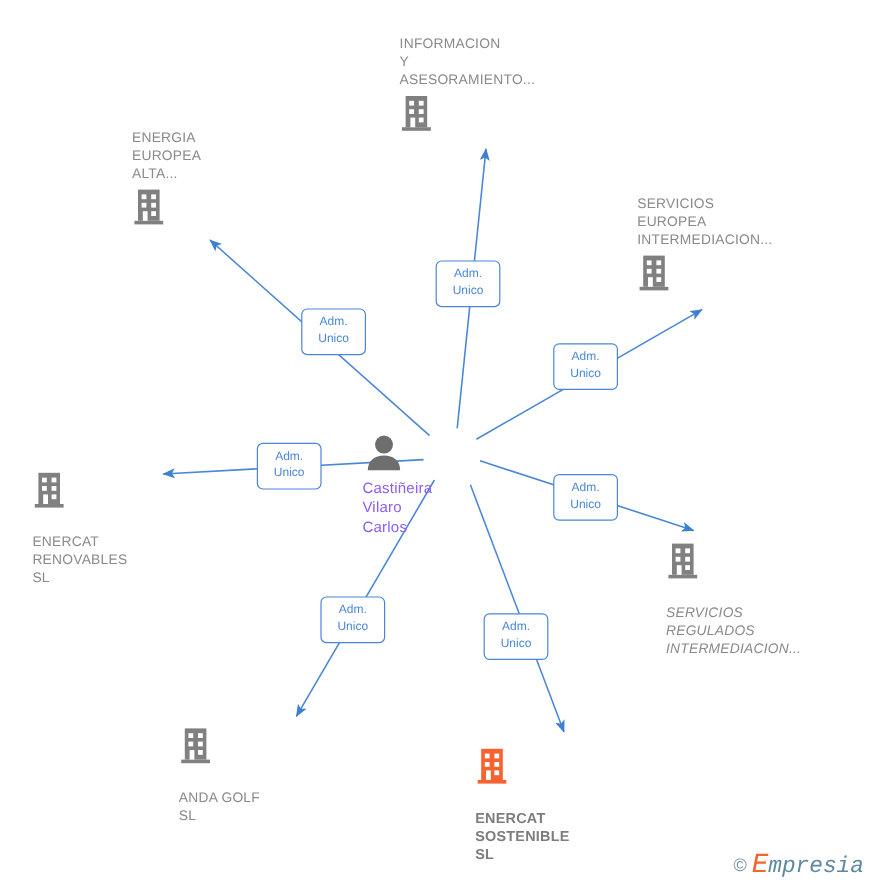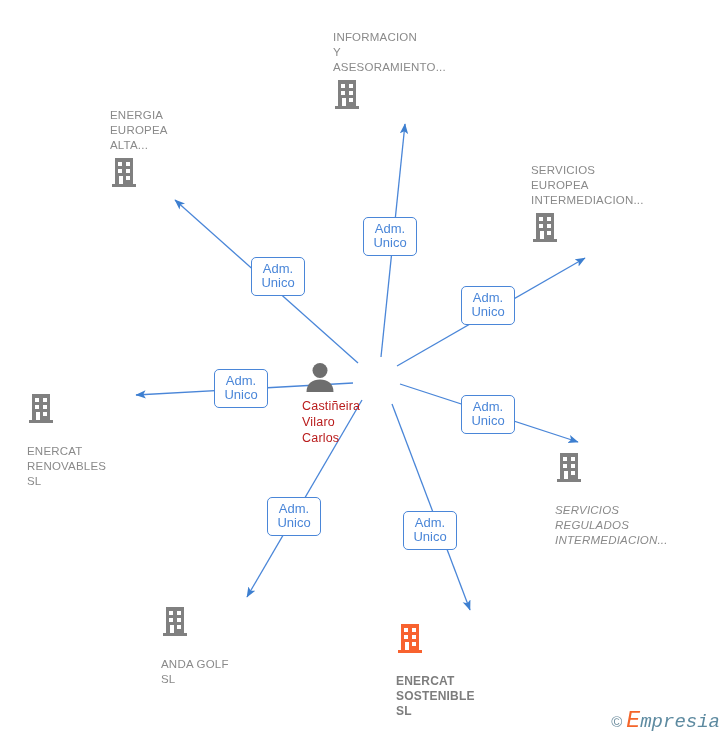--- a/index.html
+++ b/index.html
@@ -42,39 +42,39 @@
     color: #8a8a8a;
     letter-spacing: 0.2px;
     white-space: pre-line;
     margin-top: 18px;
   }
   .node.label-above .label {
     margin-top: 0;
     margin-bottom: 3px;
   }
   .node.person .label {
-    color: #b91c1c;
+    color: #8b5cf6;
     font-size: 12.5px;
     line-height: 16px;
     margin-top: 4px;
   }
   .node.highlight .label {
     color: #7d7d7d;
     font-weight: bold;
     font-size: 12px;
     line-height: 15px;
   }
   .edge-label {
     position: absolute;
     box-sizing: border-box;
     border: 1.4px solid #4a86d8;
     border-radius: 5px;
     background: #ffffff;
     color: #4a86d8;
-    font-size: 13px;
+    font-size: 10px;
     line-height: 14px;
     text-align: center;
     padding: 4px 6px 5px 6px;
     width: 54px;
     margin-left: -27px;
     margin-top: -19px;
   }
   .edge-label .l1, .edge-label .l2 {
     display: block;
   }
@@ -219,21 +219,21 @@
         <rect x="16" y="13" width="4" height="4" fill="#ffffff"></rect>
         <rect x="16" y="20" width="4" height="4" fill="#ffffff"></rect>
         <rect x="9" y="20" width="4" height="8" fill="#ffffff"></rect>
       </svg>
     </span>
     <span class="label">SERVICIOS
 REGULADOS
 INTERMEDIACION...</span>
   </div>
 
-  <div class="node" style="left:236px; top:605px;">
+  <div class="node" style="left:224px; top:605px;">
     <span class="icon">
       <svg width="28" height="32" viewBox="0 0 28 32">
         <rect x="5" y="2" width="18" height="26" fill="#808080"></rect>
         <rect x="2" y="28" width="24" height="3" fill="#808080"></rect>
         <rect x="8" y="6" width="4" height="4" fill="#ffffff"></rect>
         <rect x="16" y="6" width="4" height="4" fill="#ffffff"></rect>
         <rect x="8" y="13" width="4" height="4" fill="#ffffff"></rect>
         <rect x="16" y="13" width="4" height="4" fill="#ffffff"></rect>
         <rect x="16" y="20" width="4" height="4" fill="#ffffff"></rect>
         <rect x="9" y="20" width="4" height="8" fill="#ffffff"></rect>

